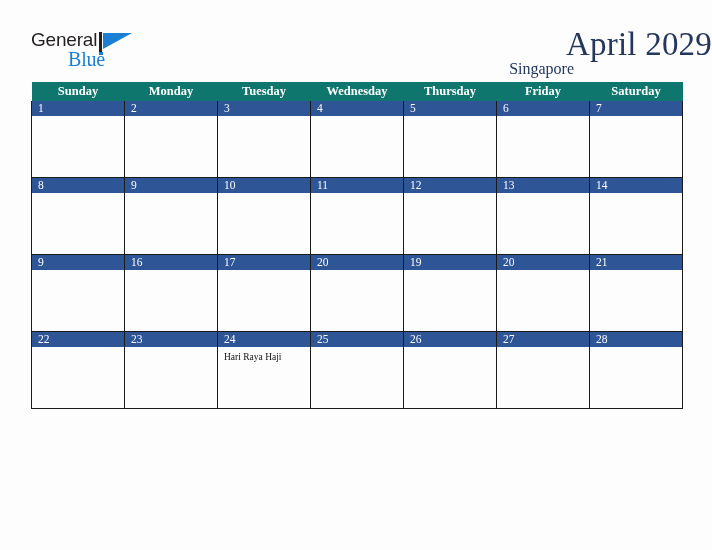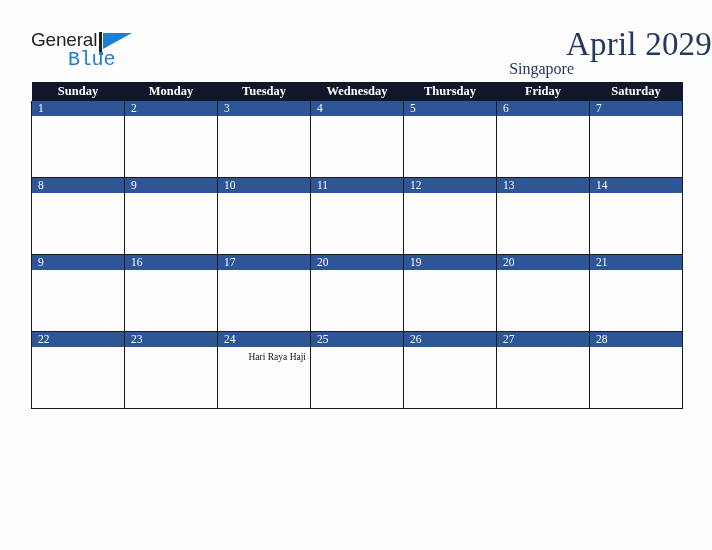--- a/index.html
+++ b/index.html
@@ -43,21 +43,21 @@
     font-family: "Liberation Sans", sans-serif;
     font-size: 19px;
     color: #231f20;
     letter-spacing: -0.2px;
     line-height: 20px;
   }
   .logo-blue {
     position: absolute;
     left: 37px;
     top: 19px;
-    font-family: Liberation Mono, monospace;
+    font-family: Liberation Serif, serif;
     font-size: 20px;
     color: #1b7fd4;
     letter-spacing: -0.2px;
     line-height: 21px;
   }
   .logo-mark {
     position: absolute;
     left: 68px;
     top: 2px;
     width: 34px;
@@ -116,21 +116,21 @@
   
   .calendar {
     position: absolute;
     left: 31px;
     top: 82px;
     width: 651px;
     border-collapse: collapse;
     table-layout: fixed;
   }
   .calendar th {
-    background: #0f172a;
+    background: #0f766e;
     color: #ffffff;
     font-family: "Liberation Serif", serif;
     font-size: 12.5px;
     font-weight: bold;
     height: 19px;
     line-height: 19px;
     padding: 0;
     text-align: center;
     border: none;
     width: 93px;
@@ -164,21 +164,20 @@
     font-size: 9.5px;
     color: #111111;
     line-height: 12px;
     height: 60px;
     box-sizing: border-box;
     overflow: hidden;
   }
   .event {
     display: block;
     white-space: nowrap;
-    text-align: right;
   }
 </style>
 </head>
 <body>
 
 <div class="page">
 
   <div class="header">
 
     <div class="logo">

